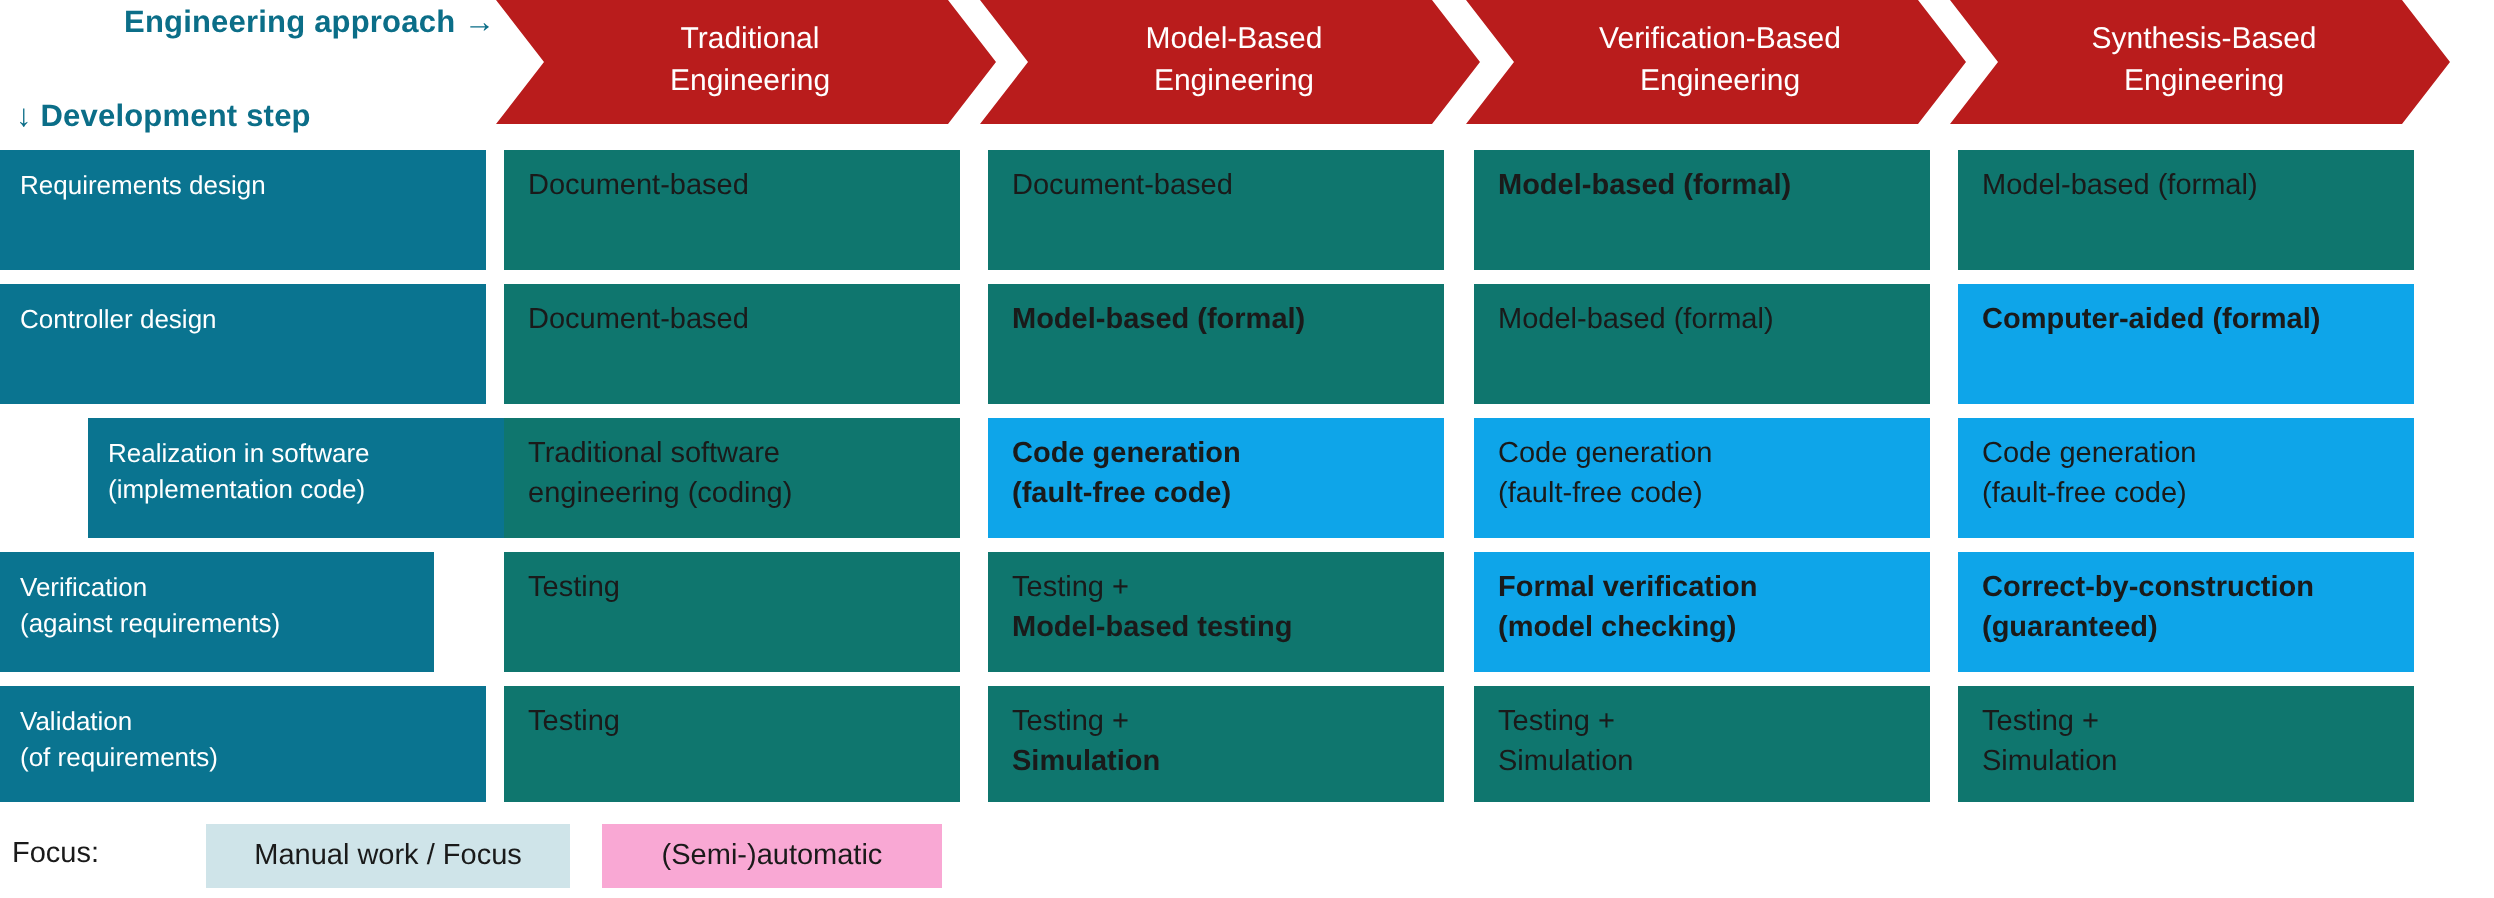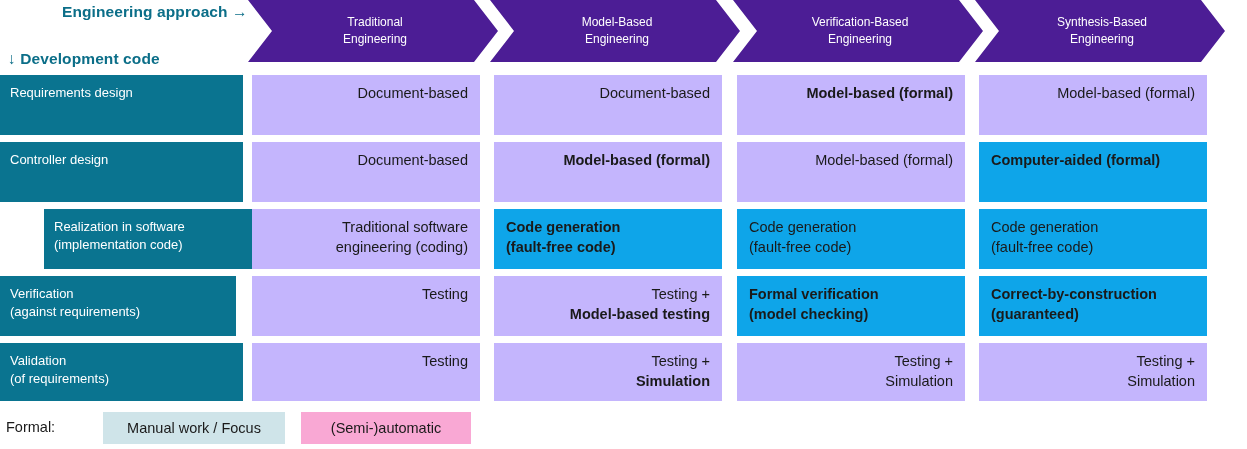--- a/index.html
+++ b/index.html
@@ -44,27 +44,27 @@
   }
   .axis-devstep {
     left: 8px;
     top: 50px;
   }
 
   .arrow {
     position: absolute;
     top: 0;
     height: 62px;
-    background: #4c1d95;
+    background: #b91c1c;
     color: #ffffff;
     display: flex;
     align-items: center;
     justify-content: center;
     text-align: center;
-    font-size: 12px;
+    font-size: 15px;
     line-height: 1.38;
     box-sizing: border-box;
     padding-left: 26px;
     padding-right: 22px;
   }
   .arrow-label { display: block; }
 
   
   .step-cell {
     position: absolute;
@@ -81,21 +81,21 @@
 
   
   .cell {
     position: absolute;
     box-sizing: border-box;
     font-size: 14.5px;
     line-height: 1.35;
     padding: 9px 12px 0 12px;
     color: #1a1a1a;
   }
-  .cell.manual   { background: #c4b5fd; text-align: right; }
+  .cell.manual   { background: #0f766e; }
   .cell.semiauto { background: #0ea5e9; }
   .cell-line { display: block; }
   .cell-line.b { font-weight: bold; }
 
   
   .legend {
     position: absolute;
     left: 0;
     top: 412px;
     height: 34px;
@@ -122,21 +122,21 @@
   .legend-swatch.manual   { background: #cfe4e9; left: 79px; width: 182px; }
   .legend-swatch.semiauto { background: #f9a8d4; left: 277px; width: 170px; }
 </style>
 </head>
 <body>
 
 <div id="matrix">
 
   <div class="header-band">
     <div class="axis-label axis-approach">Engineering approach →</div>
-    <div class="axis-label axis-devstep">↓ Development code</div>
+    <div class="axis-label axis-devstep">↓ Development step</div>
     <div id="arrows-host">
         <div class="arrow" style="left: 248px; width: 250px; clip-path: polygon(0px 0px, calc(100% - 24px) 0px, 100% 50%, calc(100% - 24px) 100%, 0px 100%, 24px 50%);">
           <div>
             <span class="arrow-label">Traditional</span>
             <span class="arrow-label">Engineering</span>
           </div>
         </div>
         <div class="arrow" style="left: 490px; width: 250px; clip-path: polygon(0px 0px, calc(100% - 24px) 0px, 100% 50%, calc(100% - 24px) 100%, 0px 100%, 24px 50%);">
           <div>
             <span class="arrow-label">Model-Based</span>
@@ -162,21 +162,21 @@
       <div class="step-cell" style="top: 75px; height: 60px; width: 243px;">
         <span class="step-line">Requirements design</span>
       </div>
       <div class="step-cell" style="top: 142px; height: 60px; width: 243px;">
         <span class="step-line">Controller design</span>
       </div>
       <div class="step-cell" style="top: 209px; height: 60px; width: 243px; margin-left: 44px;">
         <span class="step-line">Realization in software</span>
         <span class="step-line">(implementation code)</span>
       </div>
-      <div class="step-cell" style="top: 276px; height: 60px; width: 236px;">
+      <div class="step-cell" style="top: 276px; height: 60px; width: 217px;">
         <span class="step-line">Verification</span>
         <span class="step-line">(against requirements)</span>
       </div>
       <div class="step-cell" style="top: 343px; height: 58px; width: 243px;">
         <span class="step-line">Validation</span>
         <span class="step-line">(of requirements)</span>
       </div>
     </div>
 
   <div id="cells-host">
@@ -246,18 +246,18 @@
         <span class="cell-line">Testing +</span>
         <span class="cell-line">Simulation</span>
       </div>
       <div class="cell manual" style="left: 979px; top: 343px; width: 228px; height: 58px;">
         <span class="cell-line">Testing +</span>
         <span class="cell-line">Simulation</span>
       </div>
     </div>
 
   <div class="legend">
-    <div class="legend-title">Formal:</div>
+    <div class="legend-title">Focus:</div>
     <div class="legend-swatch manual">Manual work / Focus</div>
     <div class="legend-swatch semiauto">(Semi-)automatic</div>
   </div>
 
 </div>
 
 </body></html>

